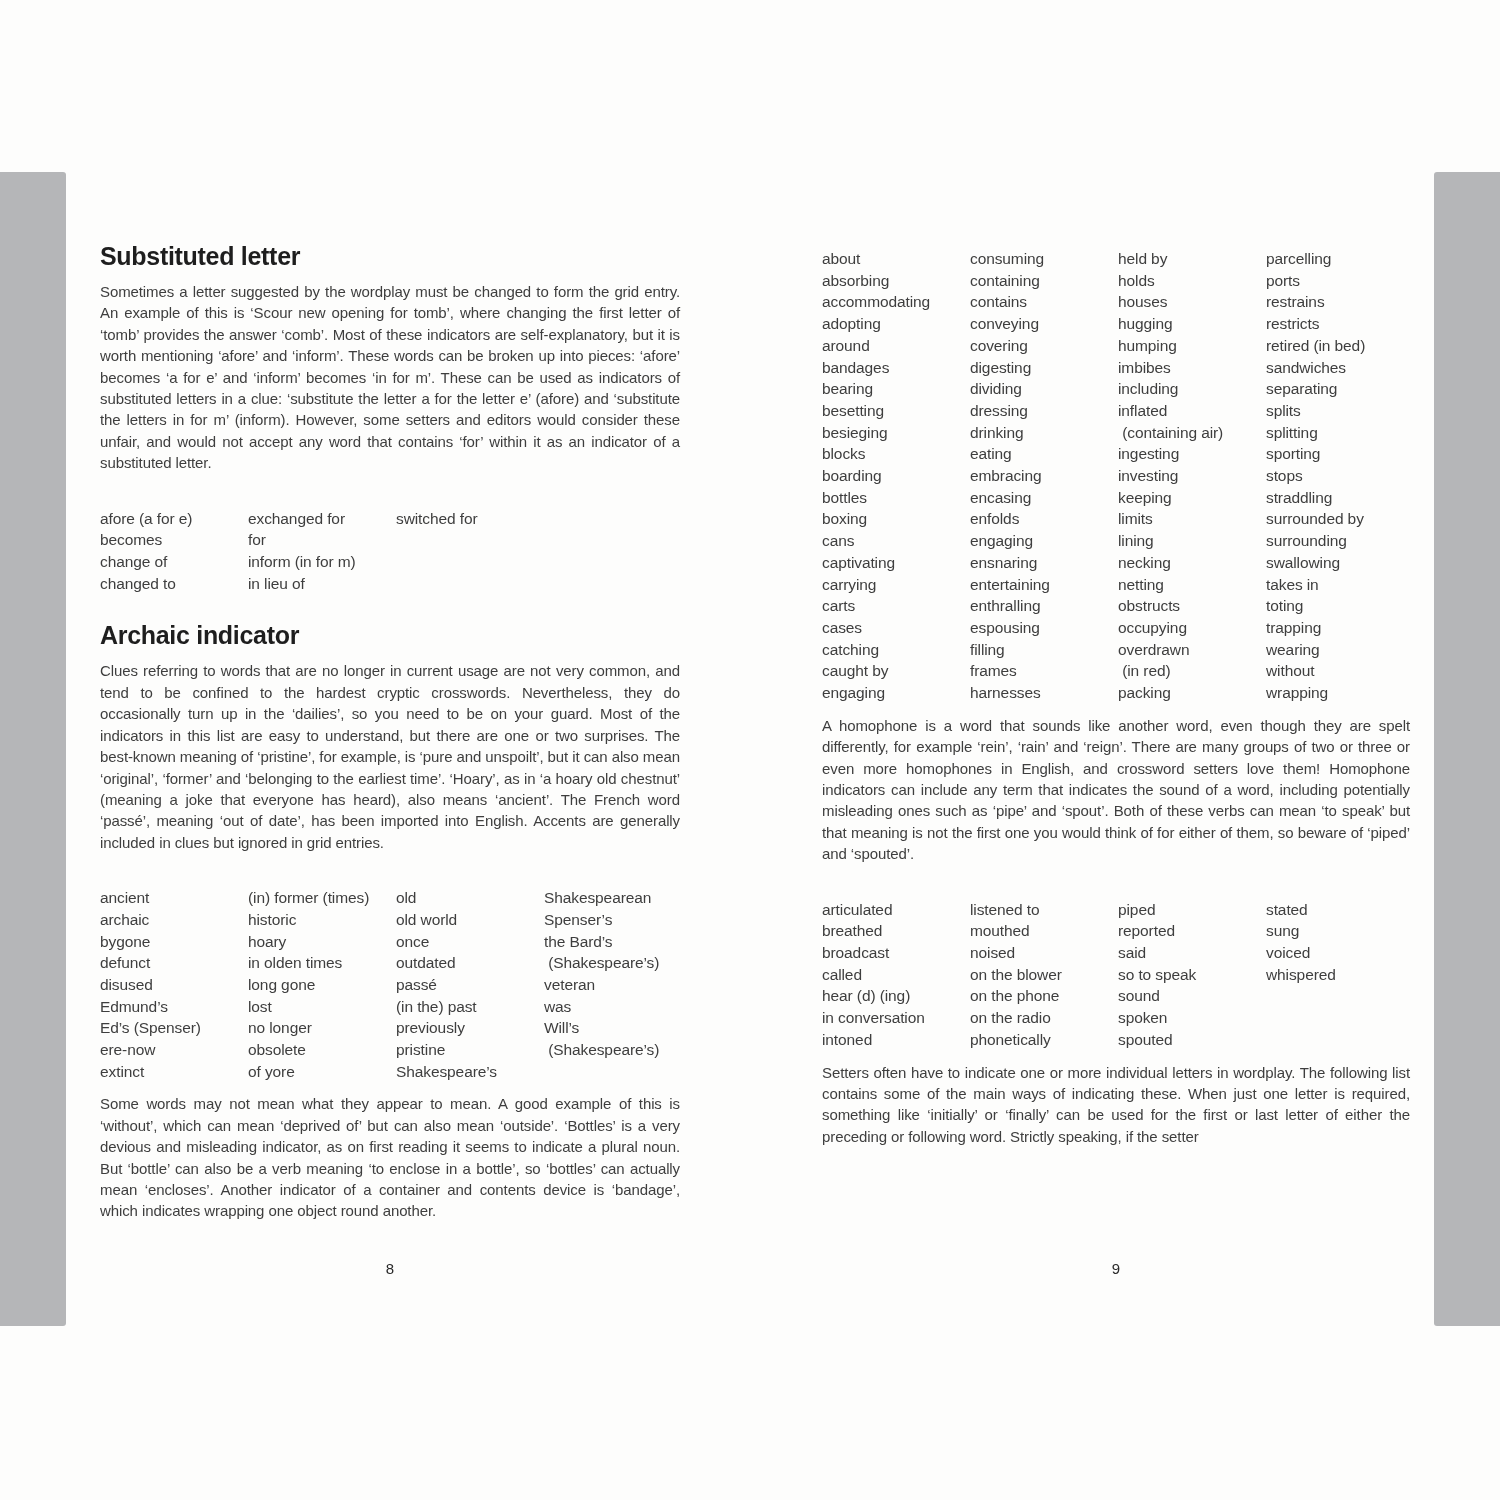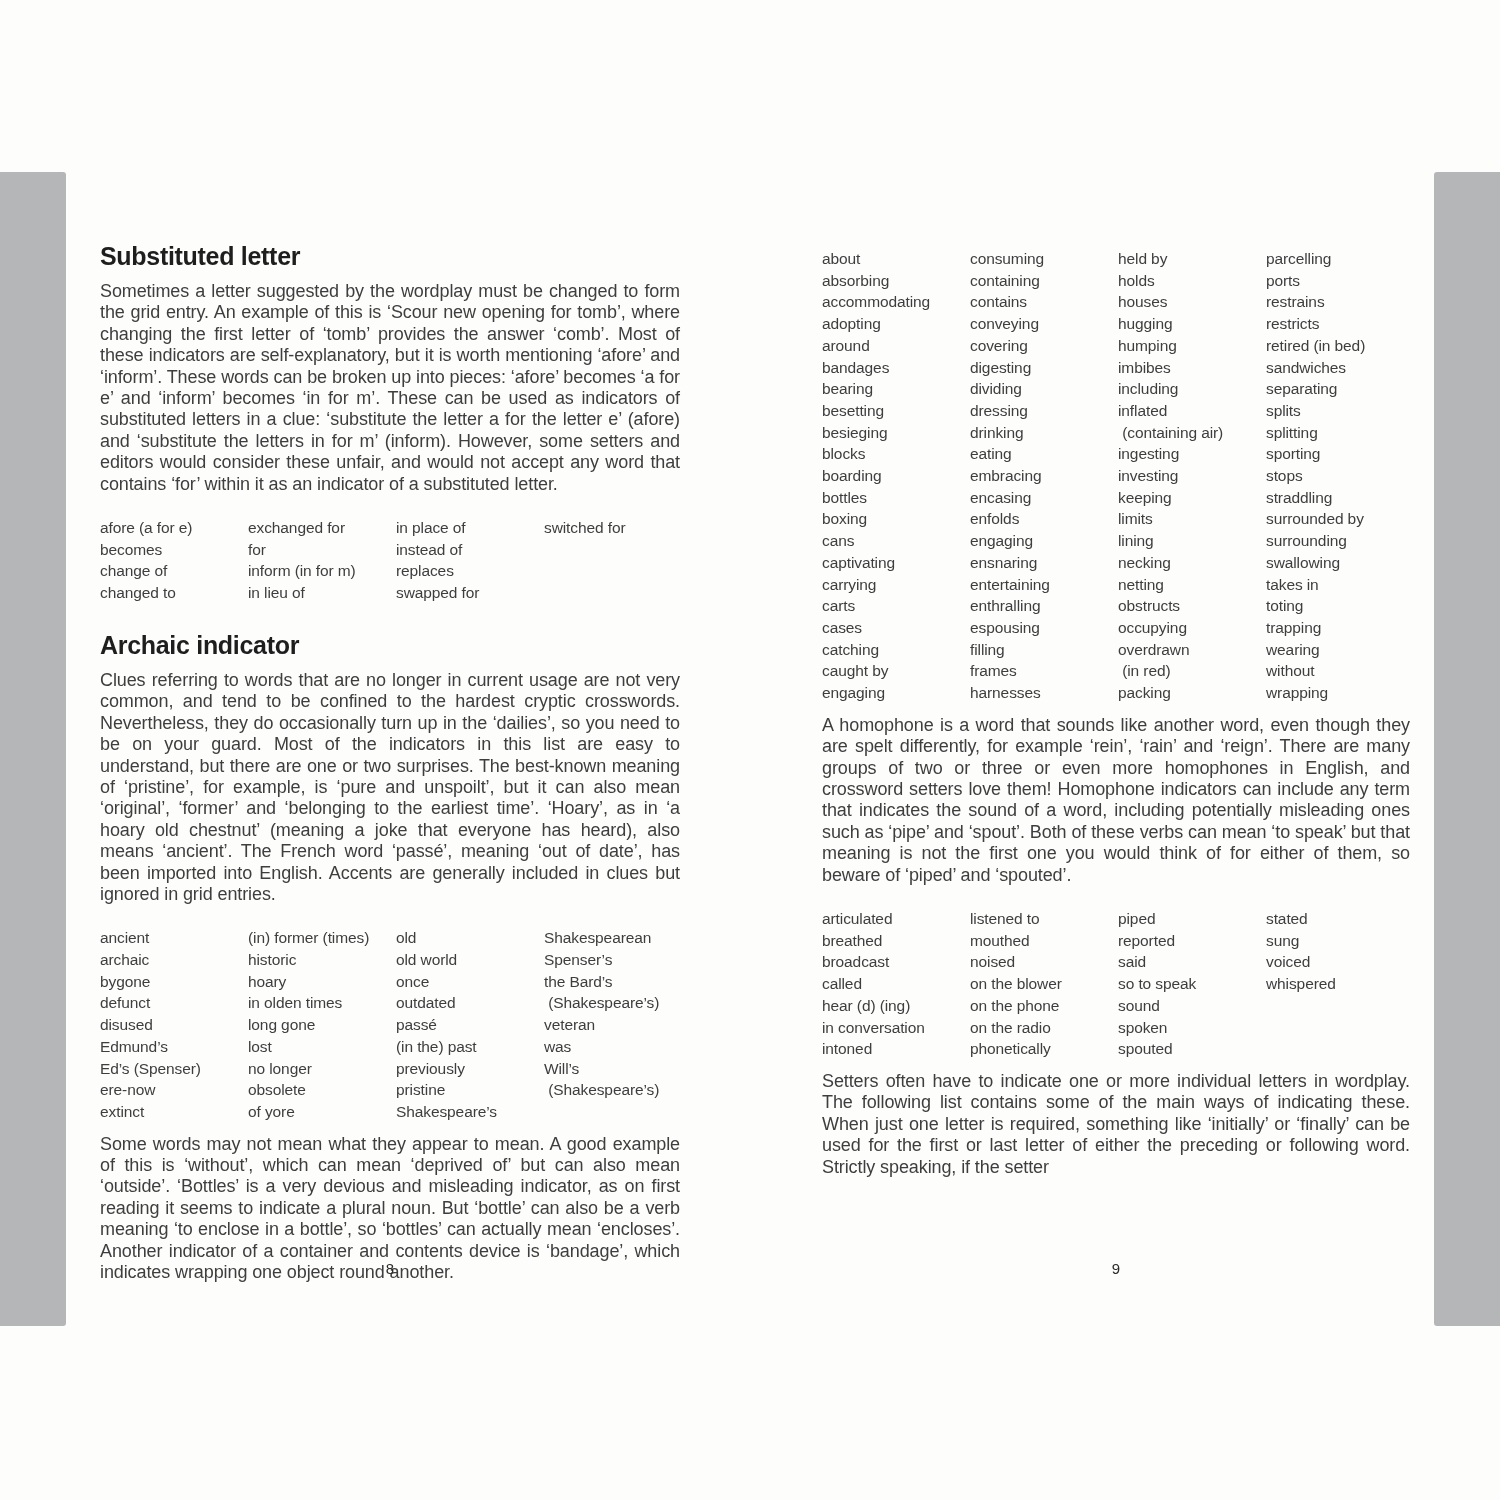--- a/index.html
+++ b/index.html
@@ -29,30 +29,30 @@
     font-size: 25px;
     line-height: 28px;
     font-weight: bold;
     letter-spacing: -0.3px;
     color: #1e1e1e;
   }
   h2.section-heading.spaced { margin-top: 27px; }
 
   p.section-body {
     margin-top: 11px;
-    font-size: 18px;
+    font-size: 15px;
     line-height: 21.4px;
     text-align: justify;
     color: #3e3e3e;
     letter-spacing: -0.1px;
   }
   p.section-body.last-flush { text-align-last: left; }
 
   .word-list {
-    margin-top: 22px;
+    margin-top: 34px;
     display: grid;
     grid-template-columns: 148px 148px 148px 1fr;
   }
   .word-list.flush-top { margin-top: 6px; }
   .word-col { display: block; }
   .word-item {
     font-size: 15.5px;
     line-height: 21.7px;
     color: #3e3e3e;
     letter-spacing: -0.1px;
@@ -87,26 +87,20 @@
           <div class="word-item">afore (a for e)</div>
           <div class="word-item">becomes</div>
           <div class="word-item">change of</div>
           <div class="word-item">changed to</div>
         </div>
         <div class="word-col">
           <div class="word-item">exchanged for</div>
           <div class="word-item">for</div>
           <div class="word-item">inform (in for m)</div>
           <div class="word-item">in lieu of</div>
-        </div>
-        <div class="word-col">
-          <div class="word-item">in place of</div>
-          <div class="word-item">instead of</div>
-          <div class="word-item">replaces</div>
-          <div class="word-item">swapped for</div>
         </div>
         <div class="word-col">
           <div class="word-item">switched for</div>
         </div>
       </div>
 
     <h2 class="section-heading spaced">Archaic indicator</h2>
     <p class="section-body">Clues referring to words that are no longer in current usage are not very common, and tend to be confined to the hardest cryptic crosswords. Nevertheless, they do occasionally turn up in the ‘dailies’, so you need to be on your guard. Most of the indicators in this list are easy to understand, but there are one or two surprises. The best-known meaning of ‘pristine’, for example, is ‘pure and unspoilt’, but it can also mean ‘original’, ‘former’ and ‘belonging to the earliest time’. ‘Hoary’, as in ‘a hoary old chestnut’ (meaning a joke that everyone has heard), also means ‘ancient’. The French word ‘passé’, meaning ‘out of date’, has been imported into English. Accents are generally included in clues but ignored in grid entries.</p>
     <div class="word-list">
         <div class="word-col">

